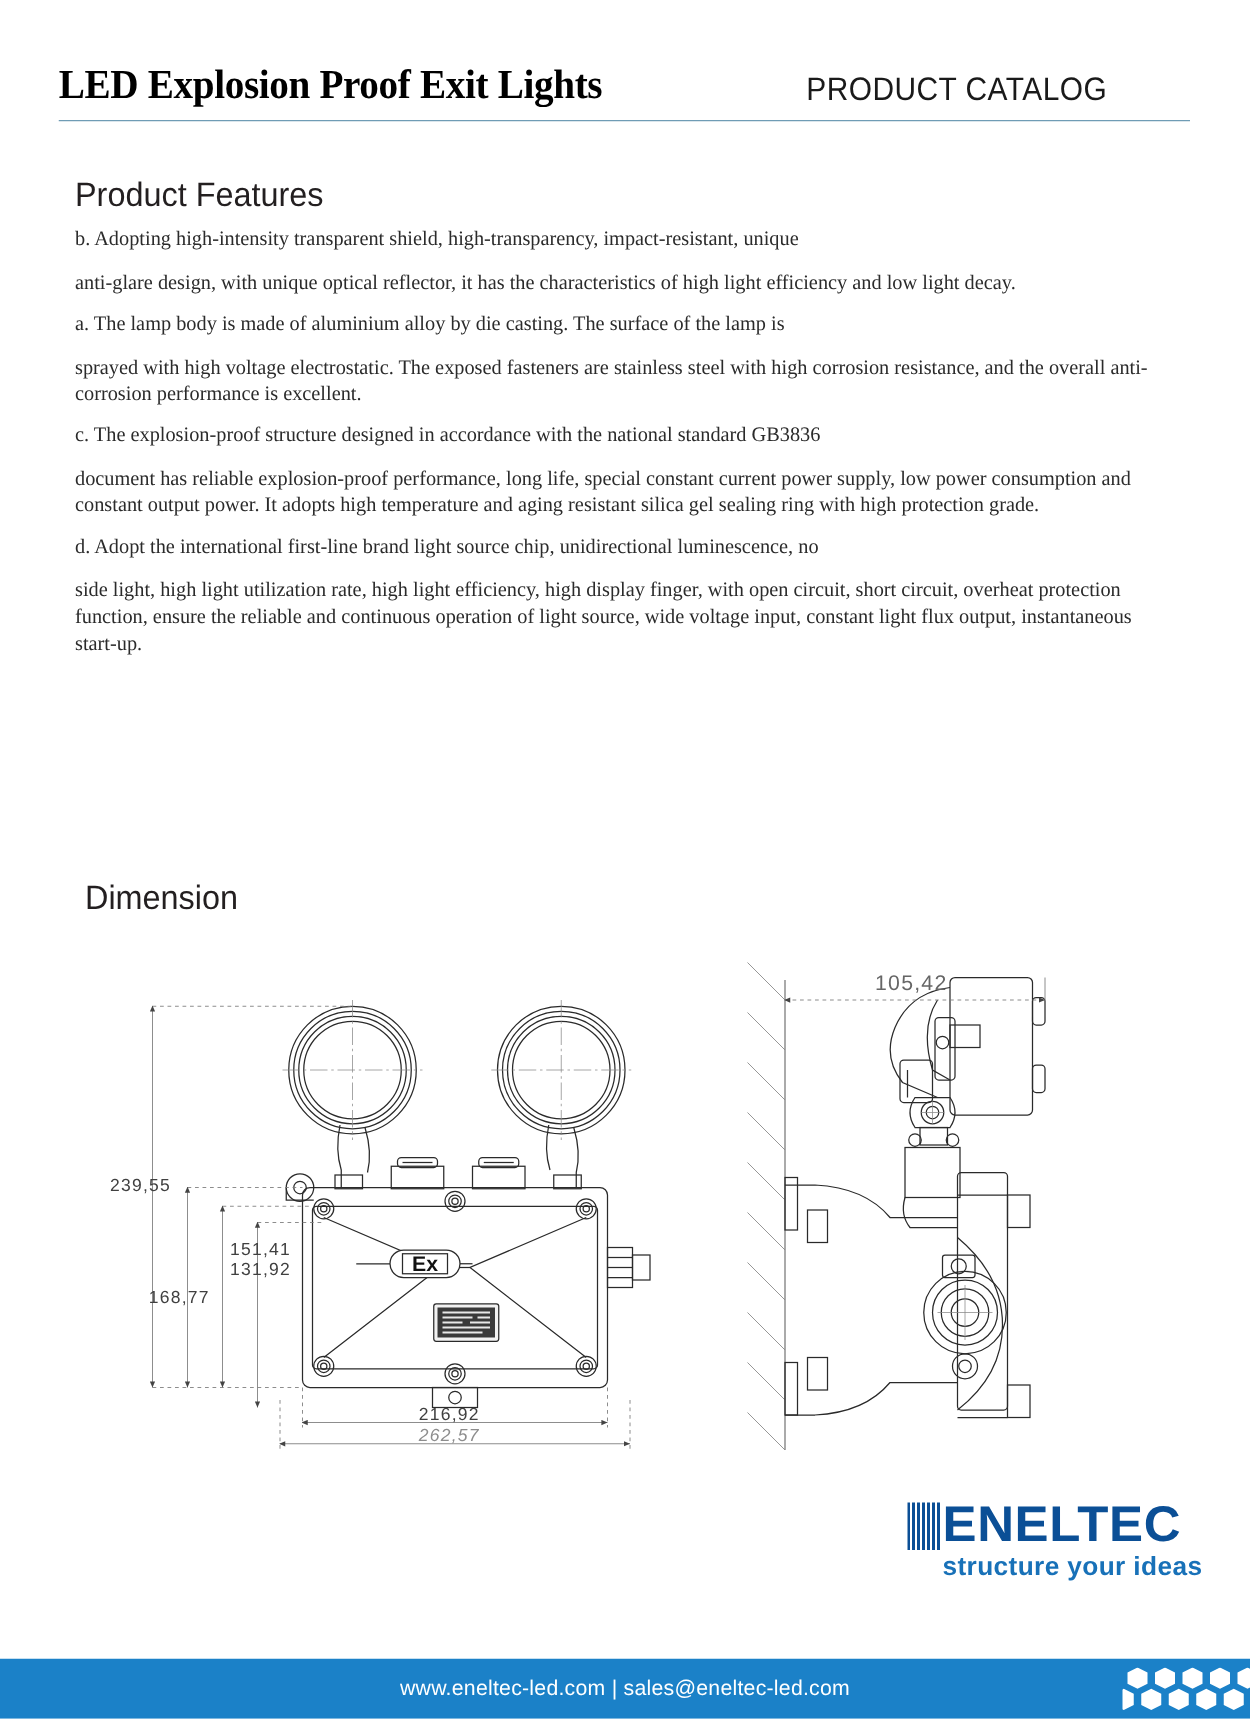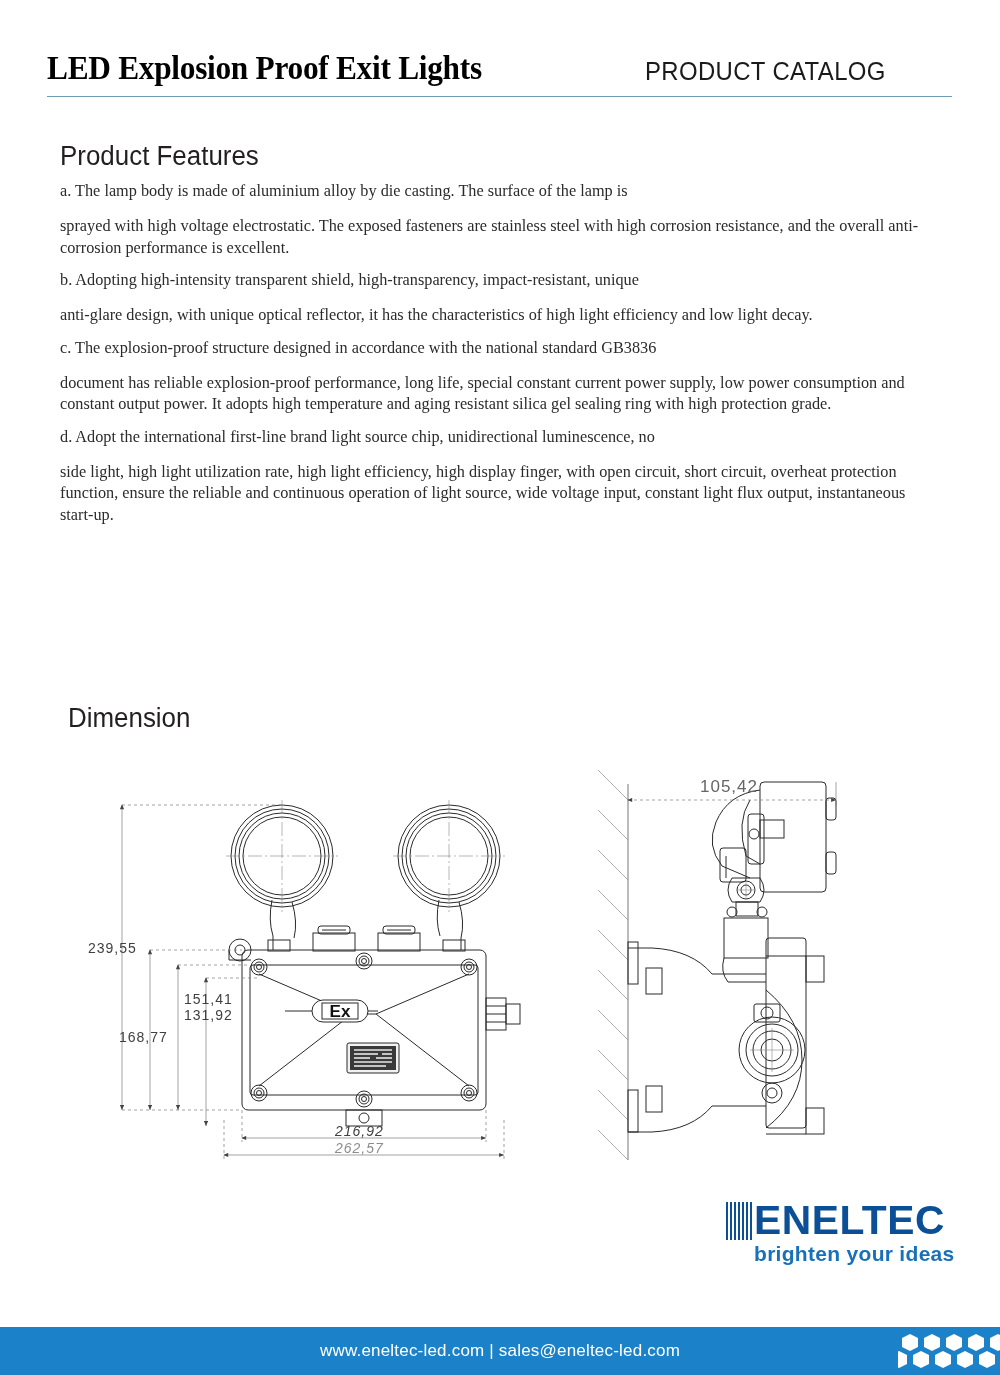--- a/index.html
+++ b/index.html
@@ -190,26 +190,26 @@
 <div class="header">
   <div class="header-title">LED Explosion Proof Exit Lights</div>
   <div class="header-kicker">PRODUCT CATALOG</div>
   <div class="header-rule"></div>
 </div>
 
 <div class="section-heading" id="features-heading">Product Features</div>
 
 <div class="features">
   <div class="feature-block">
+    <p class="feature-lead">b.  Adopting high-intensity transparent shield, high-transparency, impact-resistant, unique</p>
+    <p class="feature-body">anti-glare design, with unique optical reflector, it has the characteristics of high light efficiency and low light decay.</p>
+  </div>
+  <div class="feature-block">
     <p class="feature-lead">a.  The lamp body is made of aluminium alloy by die casting. The surface of the lamp is</p>
     <p class="feature-body">sprayed with high voltage electrostatic. The exposed fasteners are stainless steel with high corrosion resistance, and the overall anti-corrosion performance is excellent.</p>
-  </div>
-  <div class="feature-block">
-    <p class="feature-lead">b.  Adopting high-intensity transparent shield, high-transparency, impact-resistant, unique</p>
-    <p class="feature-body">anti-glare design, with unique optical reflector, it has the characteristics of high light efficiency and low light decay.</p>
   </div>
   <div class="feature-block">
     <p class="feature-lead">c.  The explosion-proof structure designed in accordance with the national standard GB3836</p>
     <p class="feature-body">document has reliable explosion-proof performance, long life, special constant current power supply, low power consumption and constant output power. It adopts high temperature and aging resistant silica gel sealing ring with high protection grade.</p>
   </div>
   <div class="feature-block">
     <p class="feature-lead">d.  Adopt the international first-line brand light source chip, unidirectional luminescence, no</p>
     <p class="feature-body">side light, high light utilization rate, high light efficiency, high display finger, with open circuit, short circuit, overheat protection function, ensure the reliable and continuous operation of light source, wide voltage input, constant light flux output, instantaneous start-up.</p>
   </div>
 </div>
@@ -433,29 +433,29 @@
         <line x1="776" y1="22" x2="776" y2="46"></line>
       </g>
     </g>
   </svg>
 
   
   <div class="dim-text" style="left:28px; top:180px;">239,55</div>
   <div class="dim-text" style="left:59px; top:245px;margin-top:24px;">168,77</div>
   <div class="dim-text" style="left:96px; top:231px;margin-left:28px;">151,41</div>
   <div class="dim-text" style="left:124px; top:247px;">131,92</div>
-  <div class="dim-text" style="left:275px; top:363px;font-style:italic;">216,92</div>
+  <div class="dim-text" style="left:275px; top:363px;">216,92</div>
   <div class="dim-text" style="left:275px; top:380px; color:#8d8d8d;font-style:italic;">262,57</div>
   <div class="dim-text" style="left:640px; top:17px; font-size:17px; color:#666;">105,42</div>
 </div>
 
 <div class="logo">
   <div class="logo-stripes"></div>
   <div class="logo-word">ENELTEC</div>
-  <div class="logo-tagline">brighten your ideas</div>
+  <div class="logo-tagline">structure your ideas</div>
 </div>
 
 <div class="footer">
   <div class="footer-text">www.eneltec-led.com  |  sales@eneltec-led.com</div>
   <svg class="footer-hexes" viewBox="0 0 124 34">
     <g fill="#ffffff">
       <polygon points="4,4 12,0 20,4 20,13 12,17 4,13"></polygon>
       <polygon points="26,4 34,0 42,4 42,13 34,17 26,13"></polygon>
       <polygon points="48,4 56,0 64,4 64,13 56,17 48,13"></polygon>
       <polygon points="70,4 78,0 86,4 86,13 78,17 70,13"></polygon>

